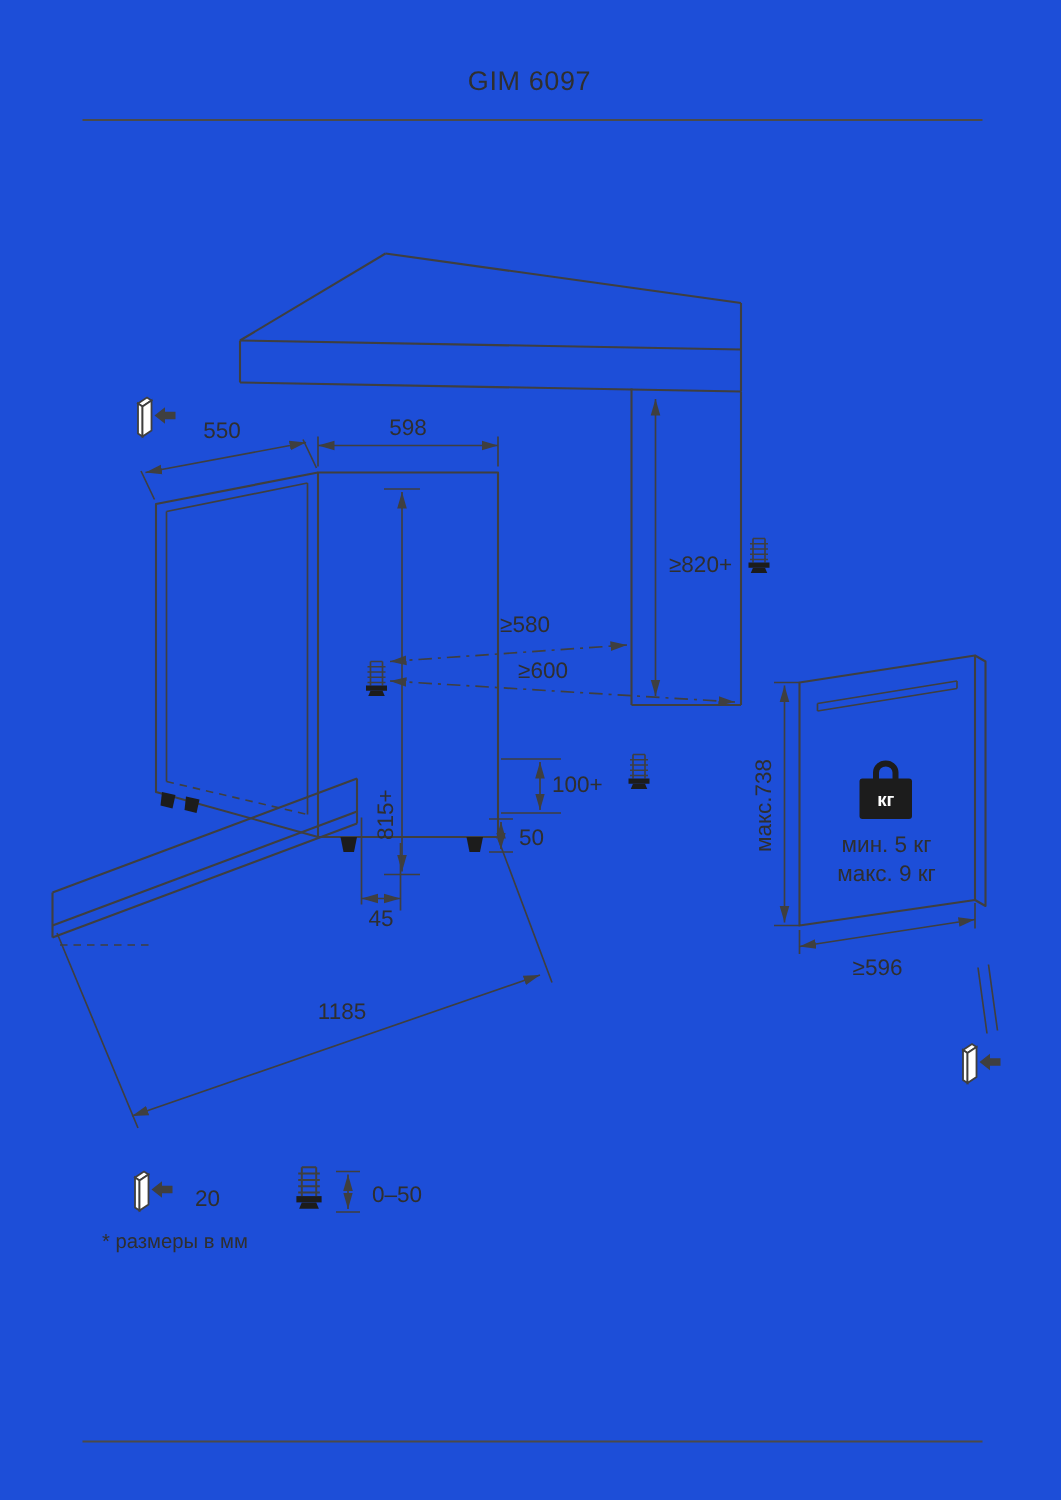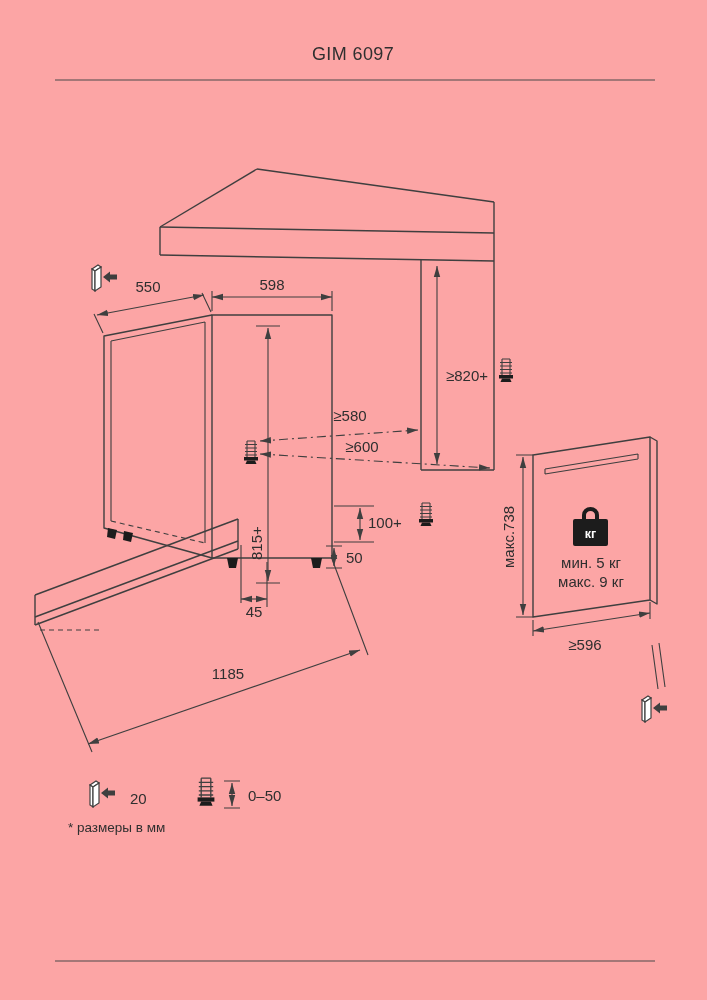--- a/index.html
+++ b/index.html
@@ -1,16 +1,16 @@
 <!DOCTYPE html>
 <html><head>
 <meta charset="utf-8">
 <style>
   html,body { margin:0; padding:0; background:#ffffff; }
-  .page { position:relative; width:707px; height:1000px; background:#fca5a5; overflow:hidden; }
+  .page { position:relative; width:707px; height:1000px; background:#1d4ed8; overflow:hidden; }
   svg { position:absolute; left:0; top:0; }
   text { font-family:"Liberation Sans", sans-serif; fill:#2f2f2f; }
   .t17 { font-size:18px; letter-spacing:.4px; }
   .t15 { font-size:15px; }
   .t13 { font-size:13.5px; }
   .kg  { font-size:12.5px; font-weight:bold; fill:#ffffff; }
   .ln  { fill:none; stroke:#3f3f3f; stroke-width:1.4; stroke-linejoin:round; }
   .tn  { fill:none; stroke:#3f3f3f; stroke-width:1.1; }
   .dd  { fill:none; stroke:#3f3f3f; stroke-width:1.1; stroke-dasharray:9 4 2 4; }
   .ds  { fill:none; stroke:#3f3f3f; stroke-width:1.1; stroke-dasharray:5 4; }

